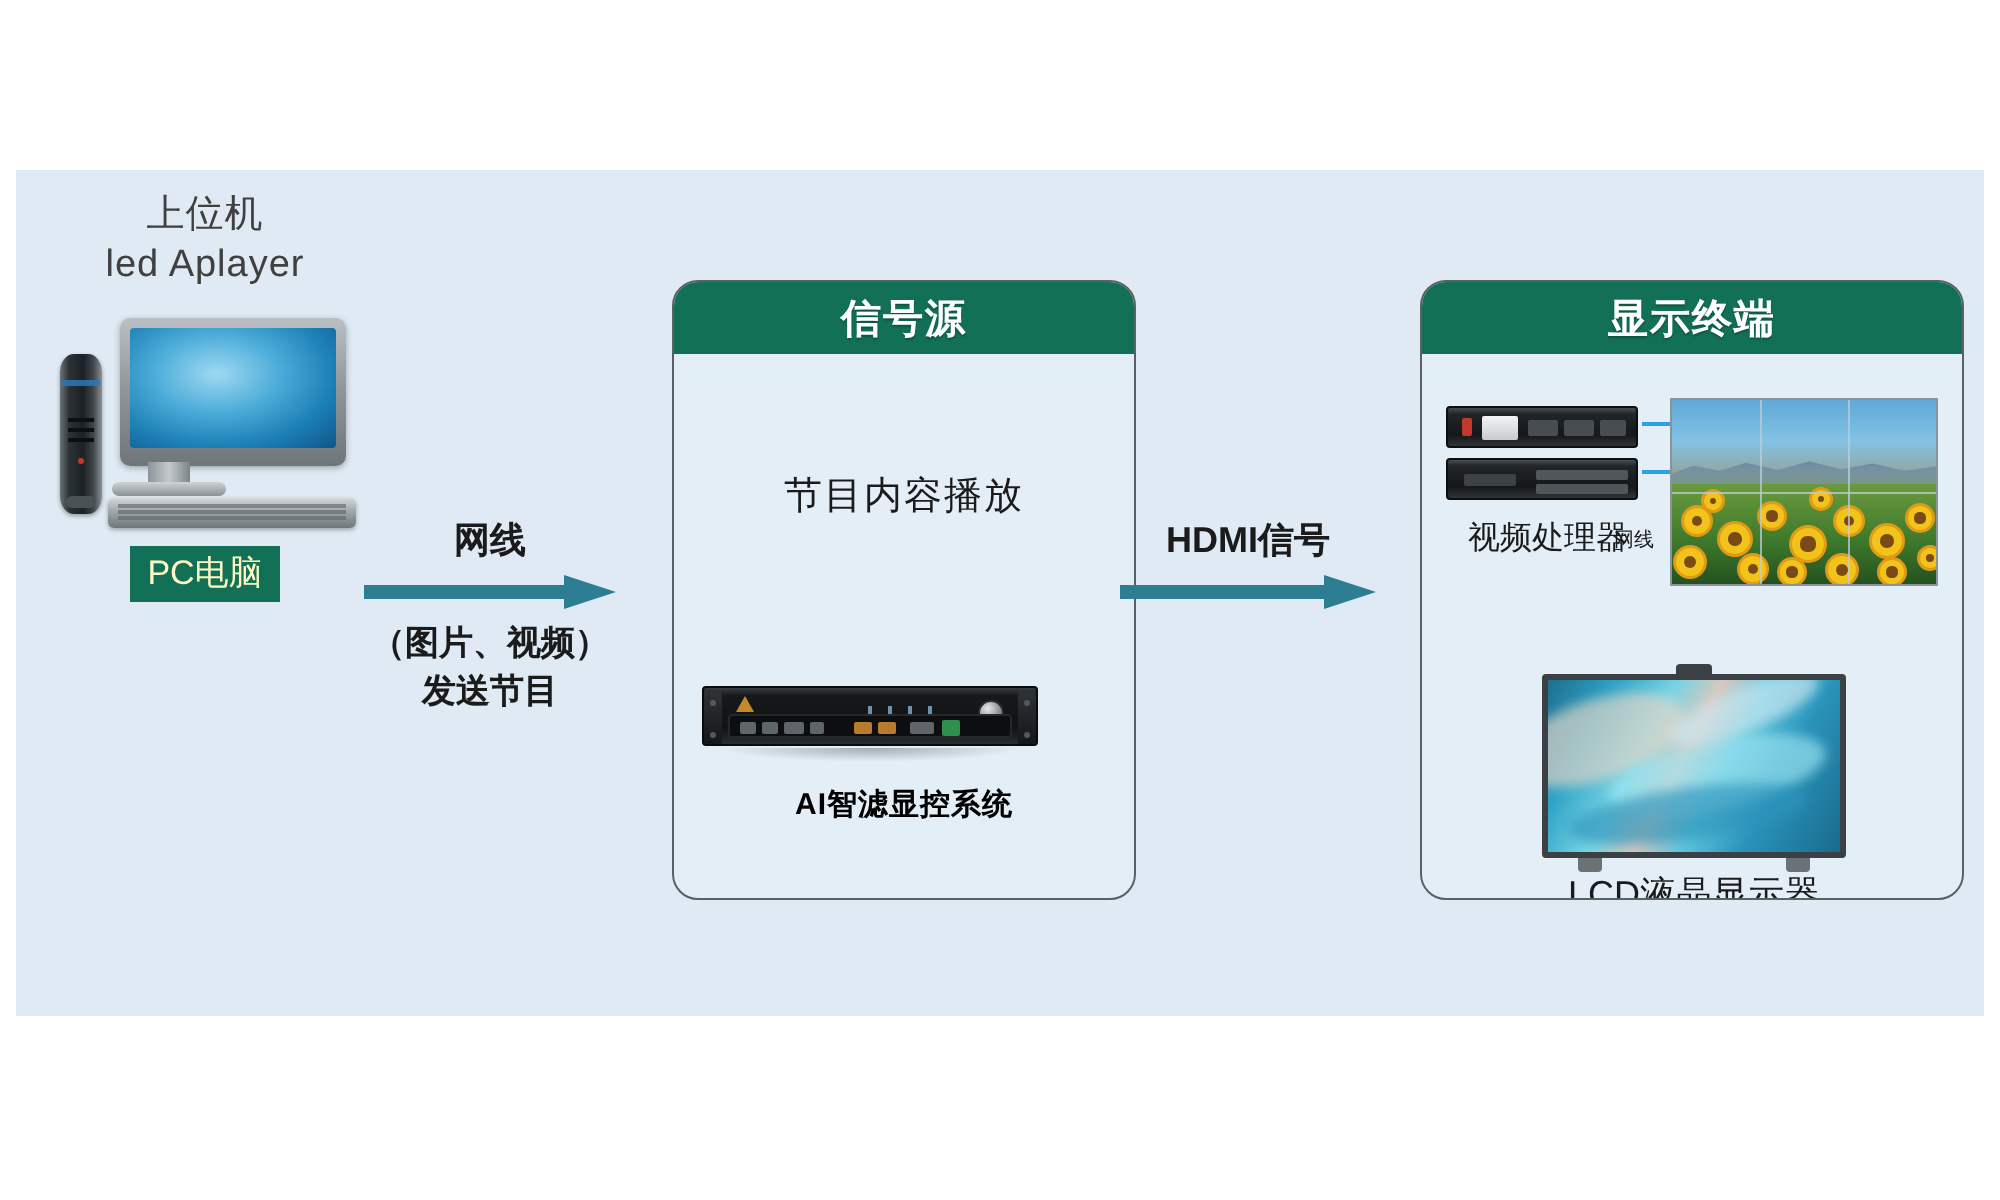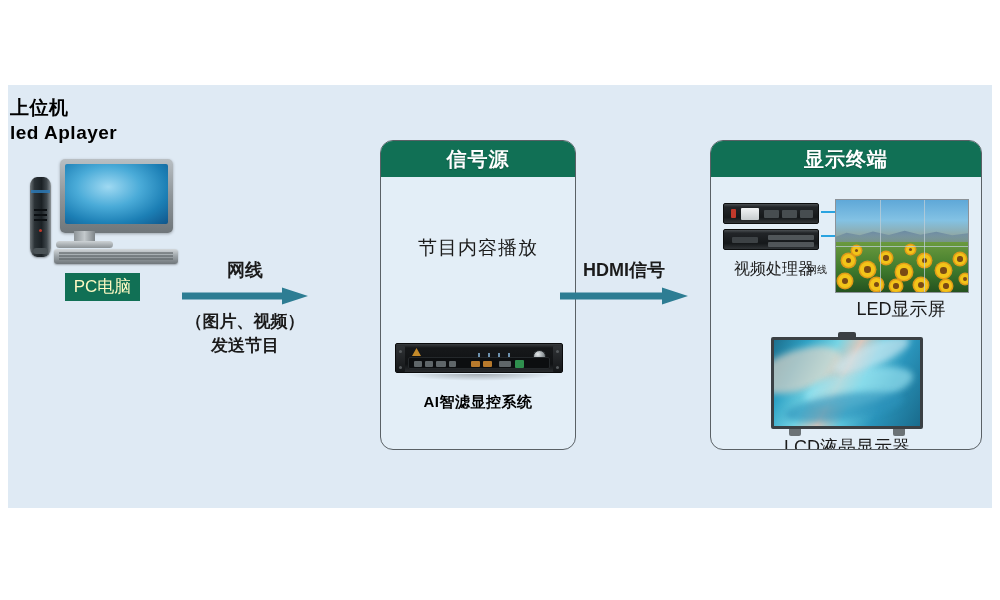--- a/index.html
+++ b/index.html
@@ -4,22 +4,22 @@
 <style>
   html,body{margin:0;padding:0;background:#ffffff;}
   body{width:1000px;height:600px;position:relative;overflow:hidden;
        font-family:"Liberation Sans","DejaVu Sans",sans-serif;}
 
   #canvas{position:absolute;left:8px;top:85px;width:984px;height:423px;
           background:#dfeaf4;}
 
   
   #pc-block{position:absolute;left:10px;top:95px;width:185px;}
-  #pc-title{font-size:19px;font-weight:bold;color:#000000;line-height:25px;
-            letter-spacing:.5px;}
+  #pc-title{font-size:19px;font-weight:normal;color:#404040;line-height:25px;
+            text-align:center;letter-spacing:.5px;}
   #pc-title .en{font-size:19px;}
   #pc-art{position:relative;width:150px;height:105px;margin:14px auto 0 auto;}
 
   
   .tower{position:absolute;left:2px;top:18px;width:21px;height:80px;
          border-radius:7px/9px;
          background:linear-gradient(90deg,#6d7478 0%,#2b3236 22%,#1b2125 55%,#40484d 80%,#8b9296 100%);
          box-shadow:0 1px 2px rgba(0,0,0,.35);overflow:hidden;}
   .tower .tband{position:absolute;left:1px;right:1px;top:13px;height:3px;
                 background:#2b79b6;opacity:.85;}
@@ -57,21 +57,21 @@
   .arrow-svg{display:block;margin:5px auto;}
 
   
   .panel{position:absolute;border:1.6px solid #5a6166;border-radius:13px;
          background:#e3eef7;box-sizing:border-box;overflow:hidden;}
   .panel-head{height:36px;background:#117055;color:#fff;font-size:20px;font-weight:bold;
               display:flex;align-items:center;justify-content:center;letter-spacing:1px;
               text-shadow:0 1px 1px rgba(0,0,0,.25);}
   .panel-body{position:relative;height:calc(100% - 36px);}
 
-  #panel-signal{left:336px;top:140px;width:196px;height:310px;margin-left:44px;}
+  #panel-signal{left:336px;top:140px;width:232px;height:310px;}
   #panel-display{left:710px;top:140px;width:272px;height:310px;}
 
   #sig-caption{position:absolute;left:0;right:0;top:58px;text-align:center;
                font-size:19px;color:#1b1b1b;letter-spacing:1px;}
   #sig-label{position:absolute;left:0;right:0;top:216px;text-align:center;
              font-size:15px;font-weight:bold;color:#000000;letter-spacing:.5px;}
 
   
   #rack{position:absolute;left:14px;top:166px;width:168px;height:38px;}
   .rack-body{position:absolute;left:0;right:0;top:0;height:30px;border-radius:2px;
@@ -287,21 +287,20 @@
       <div class="sf" style="left:54px;top:80px;width:12px;height:12px"></div>
       <div class="sf" style="left:78px;top:78px;width:14px;height:14px"></div>
       <div class="sf" style="left:104px;top:80px;width:12px;height:12px"></div>
       <div class="sf" style="left:16px;top:46px;width:9px;height:9px"></div>
       <div class="sf" style="left:70px;top:45px;width:9px;height:9px"></div>
       <div class="sf" style="left:124px;top:74px;width:10px;height:10px"></div>
       <div class="gline" style="left:44px;top:0;width:1px;bottom:0"></div>
       <div class="gline" style="left:88px;top:0;width:1px;bottom:0"></div>
       <div class="gline" style="left:0;right:0;top:46px;height:1px"></div>
     </div>
-    <div id="led-caption">LED显示屏</div>
 
     <div id="lcd">
       <div class="cam"></div>
       <div class="lcd-frame">
         <div class="swirl" style="left:-20px;top:10px;width:90px;height:40px;background:#e8d7c8;transform:rotate(-18deg)"></div>
         <div class="swirl" style="left:30px;top:30px;width:110px;height:34px;background:#9fe6f2;transform:rotate(-12deg)"></div>
         <div class="swirl" style="left:10px;top:54px;width:120px;height:26px;background:#2e93bb;transform:rotate(-8deg)"></div>
         <div class="swirl" style="left:58px;top:4px;width:80px;height:22px;background:#cfe9f2;transform:rotate(-22deg)"></div>
       </div>
       <div class="foot l"></div>

